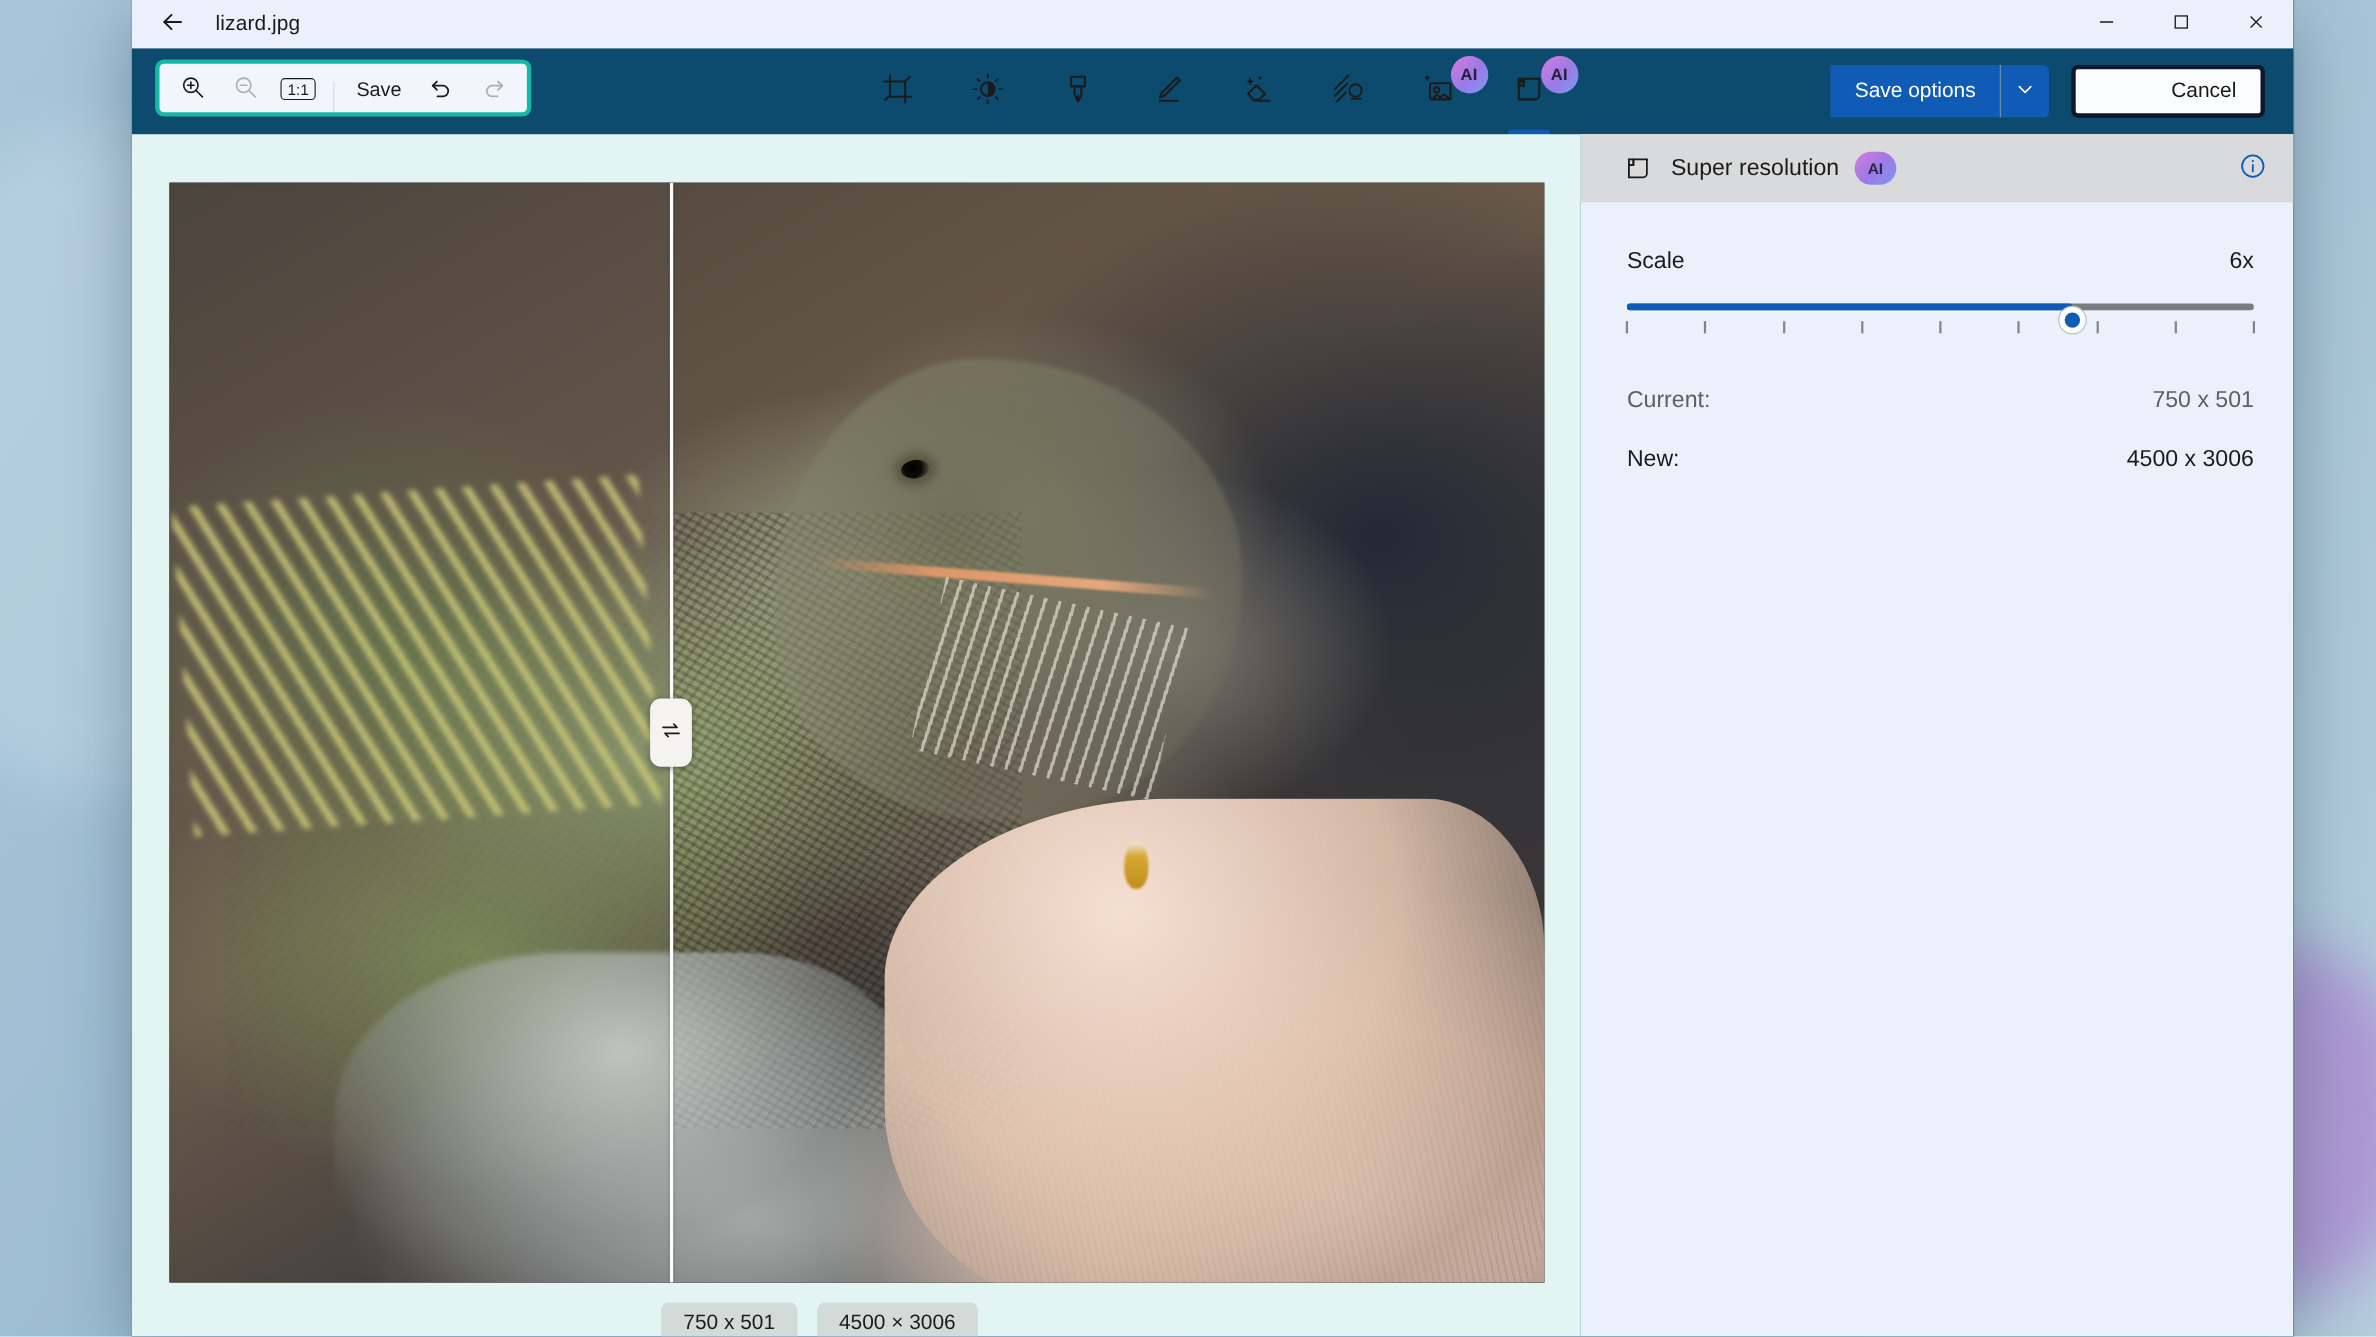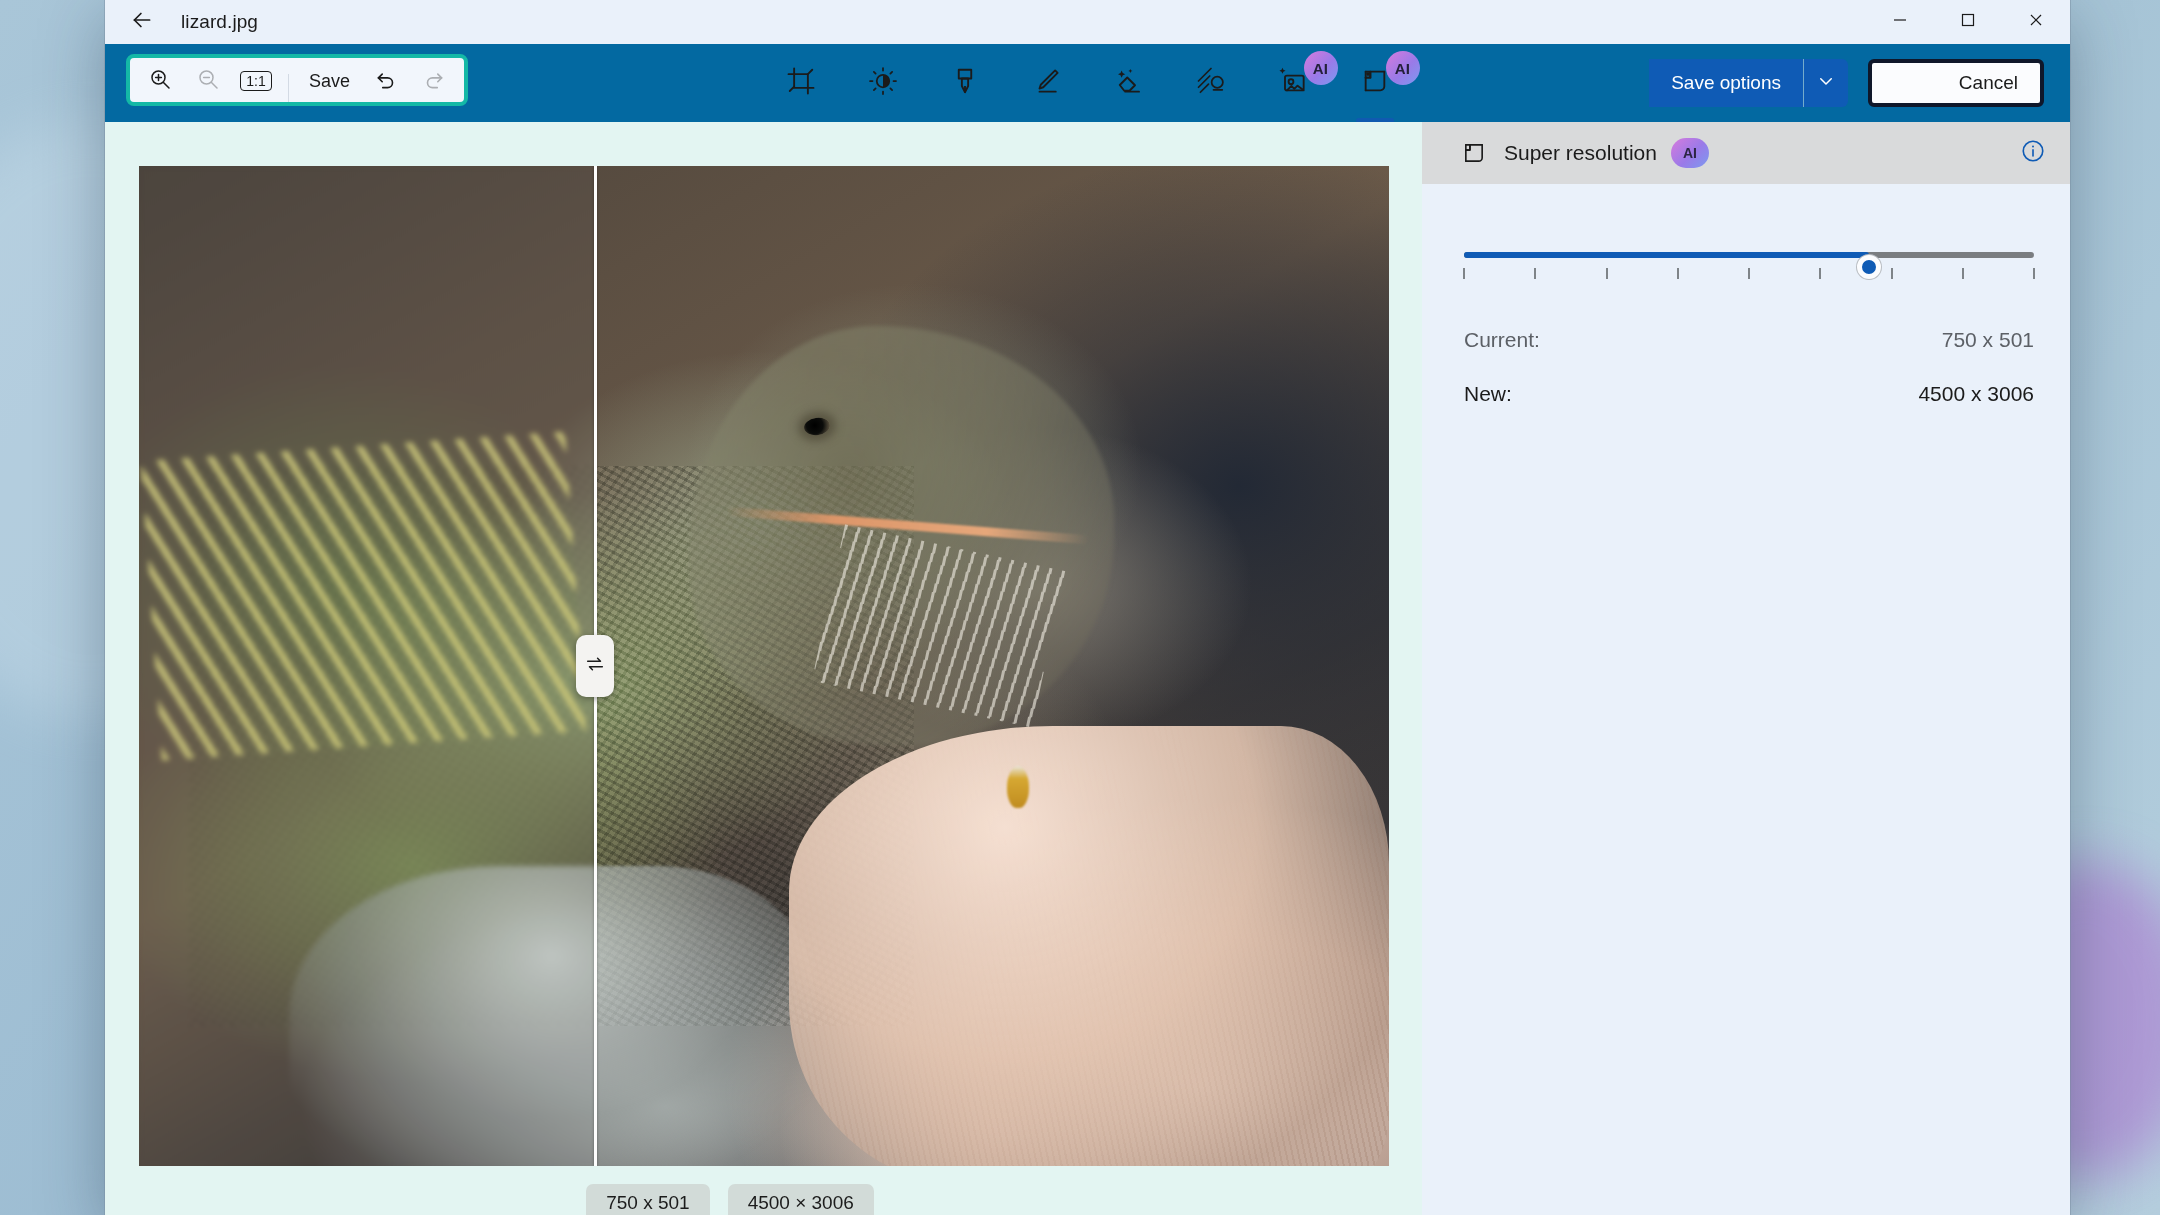--- a/index.html
+++ b/index.html
@@ -13,22 +13,22 @@
   
   .desk-blob {
     position: absolute; border-radius: 50%;
     filter: blur(26px); opacity: .55; pointer-events: none;
   }
   #blob-purple { right: -40px; top: 860px; width: 230px; height: 320px; background: #a96fce; }
   #blob-light  { left: -120px; top: 120px; width: 420px; height: 600px; background: #cfe2ee; opacity:.35; }
 
   
   .window {
-    position: absolute; left: 105px; top: 0; width: 1965px; height: 1215px;
-    background: #0369a1;
+    position: absolute; left: 120px; top: 0; width: 1965px; height: 1215px;
+    background: #0c4a6e;
     box-shadow: 0 0 0 1px rgba(120,140,160,.45), 0 18px 60px rgba(30,50,70,.35);
     overflow: hidden;
   }
 
   
   .titlebar {
     position: relative; height: 44px; width: 100%;
     display: flex; align-items: center;
     background: #eaf1fa;
   }
@@ -542,20 +542,24 @@
             <svg width="26" height="26" viewBox="0 0 24 24" fill="none" stroke="#0f5bb5" stroke-width="1.5" stroke-linecap="round">
               <circle cx="12" cy="12" r="9"></circle>
                 <line x1="12" y1="11" x2="12" y2="16.5"></line>
                 <circle cx="12" cy="7.8" r=".9" fill="#0f5bb5" stroke="none"></circle>
             </svg>
           </span>
         </span>
       </div>
 
       <div class="panel-body">
+        <div class="row">
+          <span class="lbl">Scale</span>
+          <span class="val">6x</span>
+        </div>
 
         <div class="slider-wrap">
           <div class="track">
             <div class="track-fill" style="width: 71%;"></div>
           </div>
           <div class="thumb" style="left: 71%;"></div>
           <div class="ticks">
               <i style="left: 0%;"></i>
               <i style="left: 12.5%;"></i>
               <i style="left: 25%;"></i>

